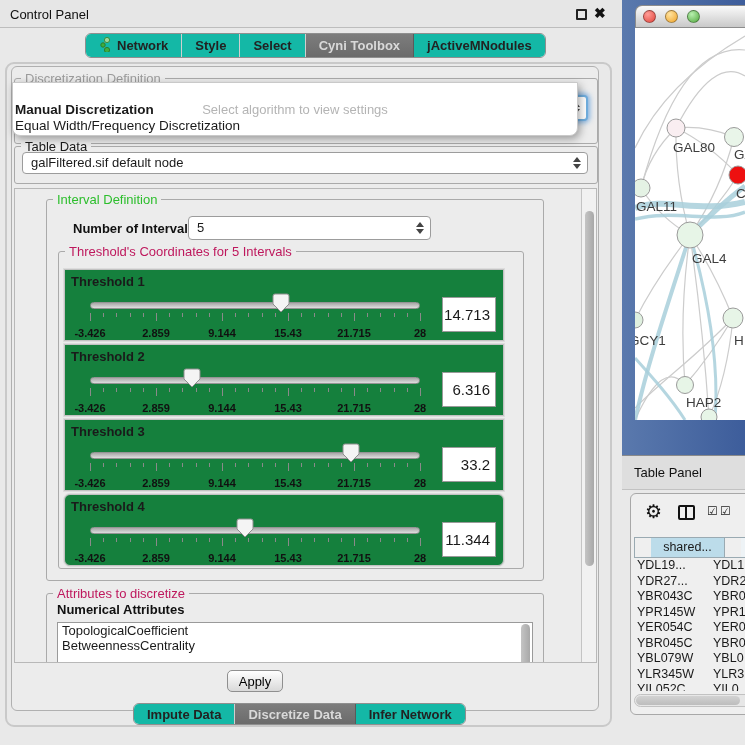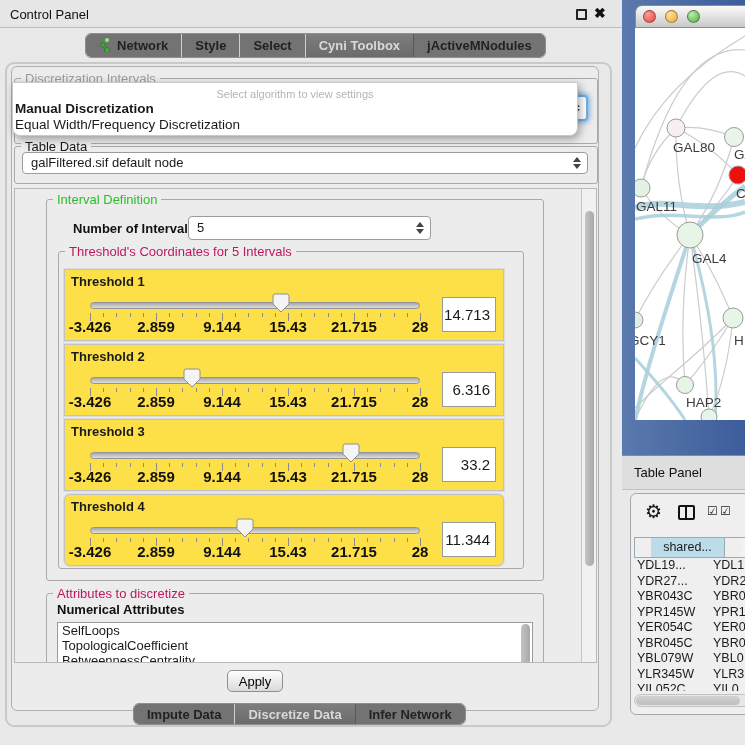--- a/index.html
+++ b/index.html
@@ -11,21 +11,21 @@
   #titlebar { left:0; top:0; width:625px; height:28px; background:#e6e6e6;
     border-bottom:1px solid #bdbdbd; }
   #titlebar .title { position:absolute; left:10px; top:7px; font-size:13px; color:#111; }
   .float-icon { position:absolute; left:576px; top:9px; width:11px; height:11px;
     border:2px solid #222; border-radius:1px; }
   .close-icon { position:absolute; left:594px; top:5px; font-size:14px; font-weight:bold; color:#111; }
 
   .tabbar { display:flex; align-items:stretch; background:#fff; border:1px solid #8f8f8f;
     border-radius:6px; overflow:hidden; height:25px; }
   .tab { display:flex; align-items:center; gap:5px; padding:0 13px; font-size:13px;
-    font-weight:bold; color:#222; background:#737373; border-right:1px solid #cfcfcf; white-space:nowrap; }
+    font-weight:bold; color:#222; background:#14b8a6; border-right:1px solid #cfcfcf; white-space:nowrap; }
   .tab:last-child { border-right:none; }
   .tab.selected { background:linear-gradient(#7d7d7d,#6b6b6b); color:#d9d9d9; border-right:1px solid #5a5a5a; }
 
   #outer-box { left:5px; top:62px; width:607px; height:665px; border:2px solid #c9c9c9;
     border-radius:9px; background:#e9e9e9; }
   #inner-box { left:11px; top:66px; width:588px; height:645px; border:1px solid #b0b0b0;
     border-radius:6px; background:#ececec; }
 
   .groupbox { position:absolute; border:1px solid #aaaaaa; border-radius:3px; }
   .groupbox > .gtitle { position:absolute; top:-8px; left:6px; background:#ececec;
@@ -39,39 +39,39 @@
   .combo .spin { position:absolute; right:6px; top:50%; transform:translateY(-50%); }
   .spin .up, .spin .dn { width:0; height:0; border-left:4px solid transparent;
     border-right:4px solid transparent; margin:2px 0; }
   .spin .up { border-bottom:5px solid #444; }
   .spin .dn { border-top:5px solid #444; }
   .combo.focus { border:2px solid #70aede; box-shadow:0 0 5px 2px rgba(100,160,220,.75); }
 
   #algo-popup { left:12px; top:82px; width:566px; height:54px; background:#fff;
     border:1px solid #c9c9c9; border-radius:0 0 8px 8px;
     box-shadow:2px 3px 9px rgba(0,0,0,.35); z-index:5; }
-  #algo-popup .ph  { text-align:center; color:#b4b4b4; font-size:11px; padding-top:5px; height:18px; }
+  #algo-popup .ph  { text-align:center; color:#b4b4b4; font-size:13px; padding-top:19px; height:18px; }
   #algo-popup .opt { font-size:13.5px; padding-left:2px; height:16px; line-height:16px; }
   #algo-popup .opt.bold { font-weight:bold; }
 
   #scrollarea { left:14px; top:188px; width:583px; height:475px; border:1px solid #b8b8b8;
     background:#ececec; overflow:hidden; }
 
   .bold-label { position:absolute; font-size:13px; font-weight:bold; color:#111; white-space:nowrap; }
 
-  .tpanel { position:absolute; left:49px; width:440px; height:72px; background:#fde047;
+  .tpanel { position:absolute; left:49px; width:440px; height:72px; background:#15803d;
     border:1px solid #c2c2c2; box-shadow:0 0 0 1px #dcdcdc; }
   .tpanel .tlabel { position:absolute; left:6px; top:4px; font-size:13px; font-weight:bold; }
   .track { position:absolute; left:25px; top:32px; width:330px; height:7px; border-radius:4px;
     background:linear-gradient(#a7a7a7,#dedede); border:1px solid #949494; }
   .handle { position:absolute; top:23px; width:18px; height:20px; }
   .ticks { position:absolute; left:25px; top:43px; width:330px; height:8px; }
   .tick { position:absolute; top:0; width:1px; background:#8a8a8a; }
   .tick.major { height:8px; } .tick.minor { height:4px; }
-  .ticklab { position:absolute; top:48px; font-size:15px; font-weight:bold; color:#111;
+  .ticklab { position:absolute; top:57px; font-size:11px; font-weight:bold; color:#111;
     transform:translateX(-50%); white-space:nowrap; }
   .valbox { position:absolute; left:377px; top:27px; width:54px; height:35px; background:#fff;
     border:1px solid #9a9a9a; font-size:15px; text-align:right; line-height:33px; padding-right:5px; }
 
   #attr-list { position:absolute; left:10px; top:28px; width:476px; height:60px; background:#fff;
     border:1px solid #9a9a9a; font-size:13px; }
   #attr-list .item { padding-left:4px; height:15px; line-height:15px; white-space:nowrap; }
   .vscroll-thumb { position:absolute; border-radius:5px;
     background:linear-gradient(to right,#c4c4c4,#a8a8a8); }
 
@@ -148,21 +148,21 @@
     </div>
     <div class="tab">
       <span>jActiveMNodules</span>
     </div>
   </div>
 
 <div class="abs" id="outer-box"></div>
 <div class="abs" id="inner-box"></div>
 
 <div class="groupbox" style="left:14px; top:78px; width:584px; height:66px;">
-  <span class="gtitle gray">Discretization Intervals</span>
+  <span class="gtitle gray">Discretization Definition</span>
 </div>
 <div class="combo focus" style="left:22px; top:95px; width:566px; height:26px;">
   <span class="spin">
       <div class="up"></div>
       <div class="dn"></div>
     </span>
 </div>
 
 <div class="abs" id="algo-popup">
   <div class="ph">Select algorithm to view settings</div>
@@ -367,21 +367,20 @@
         <span class="ticklab" style="left:355px">28</span>
         <div class="valbox">11.344</div>
       </div>
     </div>
 
   <div class="groupbox" style="left:31px; top:404px; width:498px; height:80px;">
     <span class="gtitle blue">Attributes to discretize</span>
     <span class="bold-label" style="left:10px; top:8px;">Numerical Attributes</span>
     <div id="attr-list">
 
-    <div class="item">SelfLoops</div>
         <div class="item">TopologicalCoefficient</div>
         <div class="item">BetweennessCentrality</div>
         <div class="vscroll-thumb" style="right:2px; top:1px; width:9px; height:44px;"></div>
       </div>
   </div>
 
   <div id="main-scrollbar">
     <div class="vscroll-thumb" style="left:3px; top:22px; width:9px; height:355px;"></div>
   </div>
 </div>

